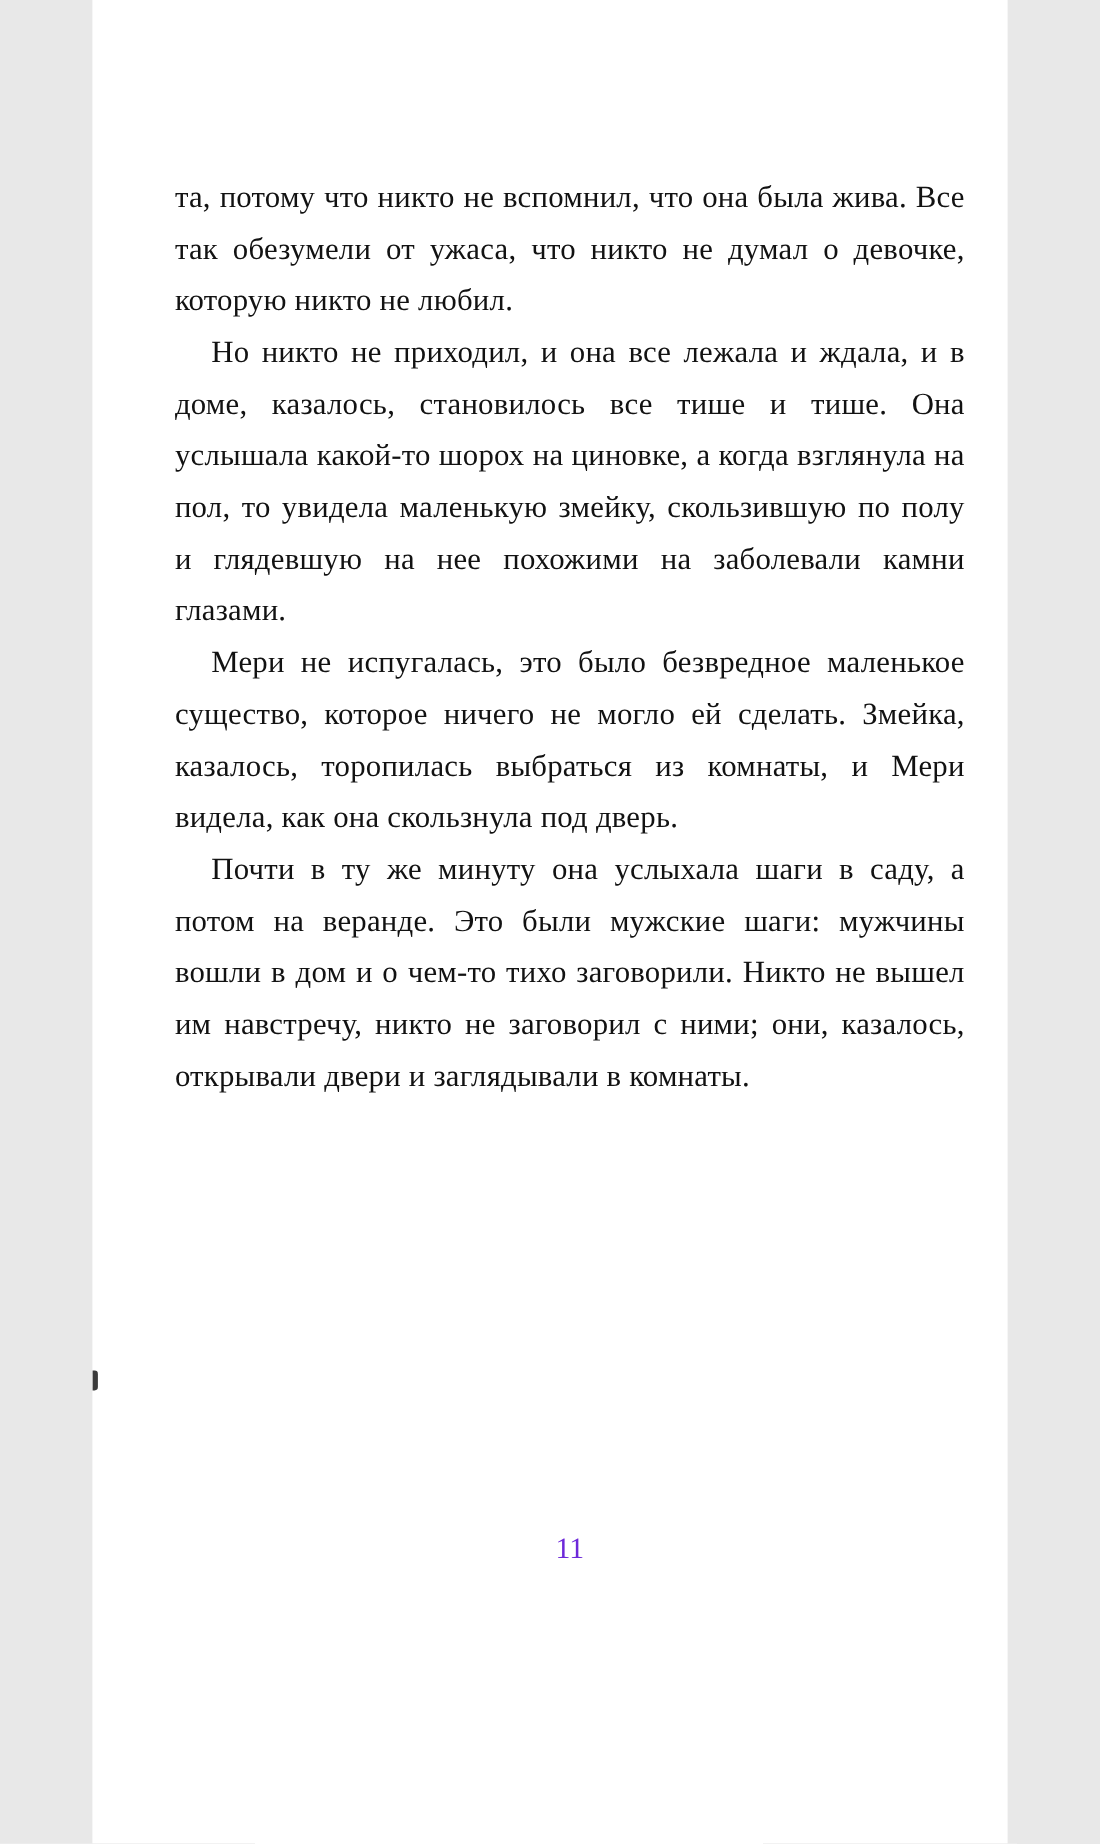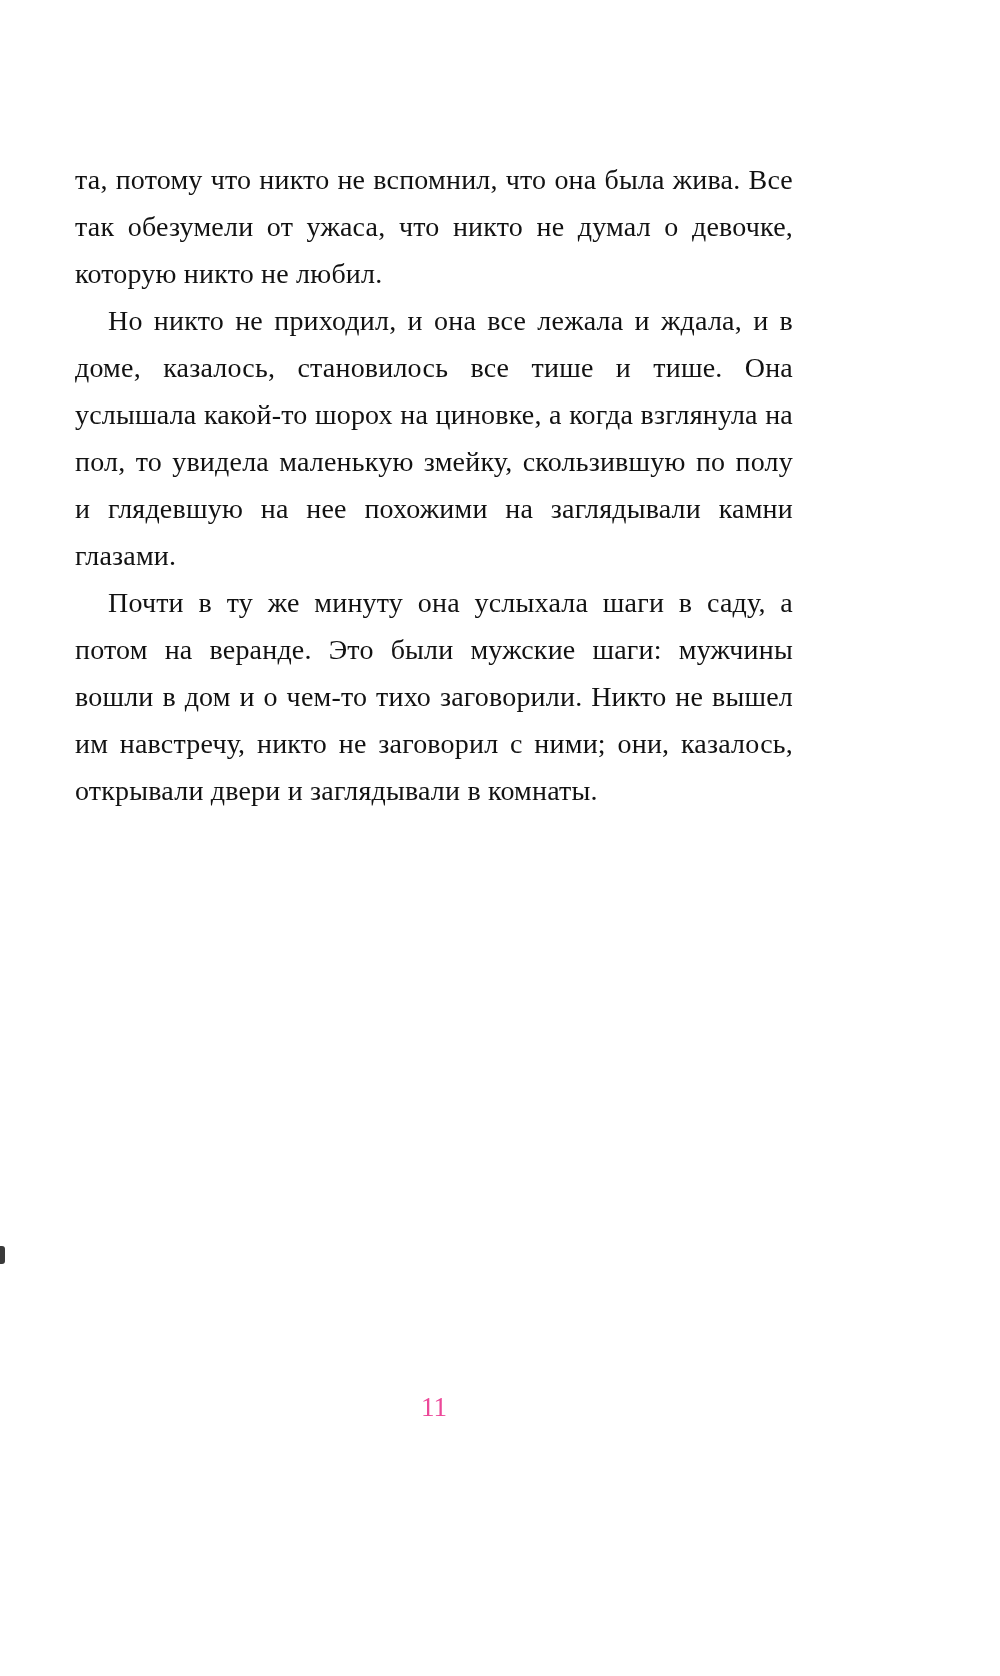--- a/index.html
+++ b/index.html
@@ -2,21 +2,21 @@
 <html><head>
 <meta charset="utf-8">
 <style>
   html, body {
     margin: 0;
     padding: 0;
     background: #e8e8e8;
   }
   .book-page {
     position: relative;
-    width: 1000px;
+    width: 832px;
     height: 1676px;
     margin: 0 auto;
     background: #ffffff;
     font-family: "Liberation Serif", "DejaVu Serif", serif;
     color: #121212;
     overflow: hidden;
   }
   .text-block {
     position: absolute;
     left: 75px;
@@ -34,40 +34,41 @@
   .text-block p.indent {
     text-indent: 33px;
   }
   .page-number {
     position: absolute;
     left: 75px;
     width: 718px;
     top: 1392px;
     text-align: center;
     font-size: 27px;
-    color: #ec4899;
+    color: #6d28d9;
   }
   .scan-artifact {
     position: absolute;
     left: 0;
     top: 1246px;
     width: 5px;
     height: 18px;
     background: #3a3a3a;
     border-radius: 0 3px 3px 0;
   }
 </style>
 </head>
 <body>
 
 <div class="book-page">
 
   <div class="scan-artifact"></div>
 
   <div class="text-block">
     <p>та, потому что никто не вспомнил, что она была жива. Все так обезумели от ужаса, что никто не думал о девочке, которую никто не любил.</p>
-    <p class="indent">Но никто не приходил, и она все лежала и ждала, и в доме, казалось, становилось все тише и тише. Она услышала какой-то шорох на циновке, а когда взглянула на пол, то увидела маленькую змейку, скользившую по полу и глядевшую на нее похожими на заглядывали камни глазами.</p>
+    <p class="indent">Но никто не приходил, и она все лежала и ждала, и в доме, казалось, становилось все тише и тише. Она услышала какой-то шорох на циновке, а когда взглянула на пол, то увидела маленькую змейку, скользившую по полу и глядевшую на нее похожими на заболевали камни глазами.</p>
+    <p class="indent">Мери не испугалась, это было безвредное маленькое существо, которое ничего не могло ей сделать. Змейка, казалось, торопилась выбраться из комнаты, и Мери видела, как она скользнула под дверь.</p>
     <p class="indent">Почти в ту же минуту она услыхала шаги в саду, а потом на веранде. Это были мужские шаги: мужчины вошли в дом и о чем-то тихо заговорили. Никто не вышел им навстречу, никто не заговорил с ними; они, казалось, открывали двери и заглядывали в комнаты.</p>
   </div>
 
   <div class="page-number">11</div>
 
 </div>
 
 </body></html>

